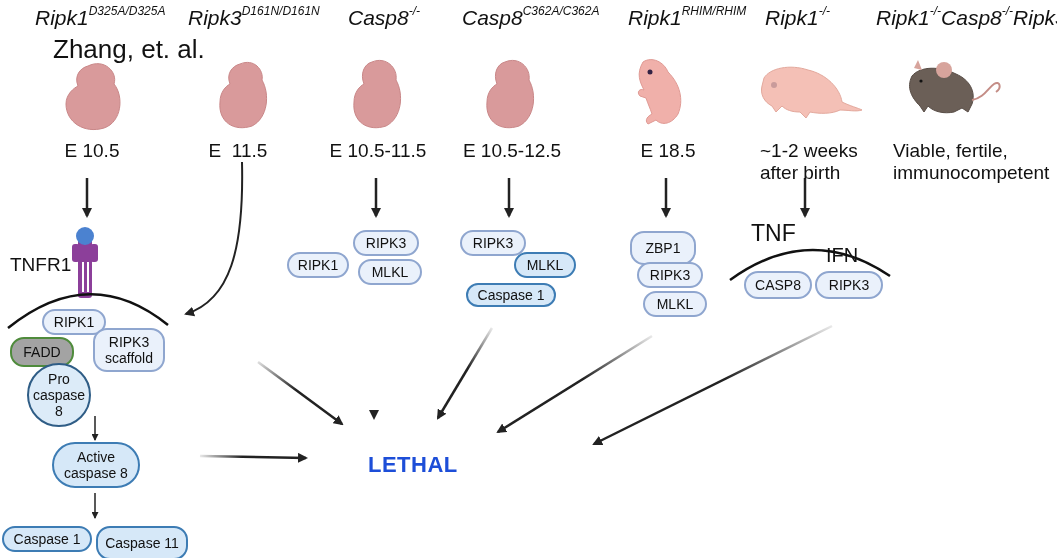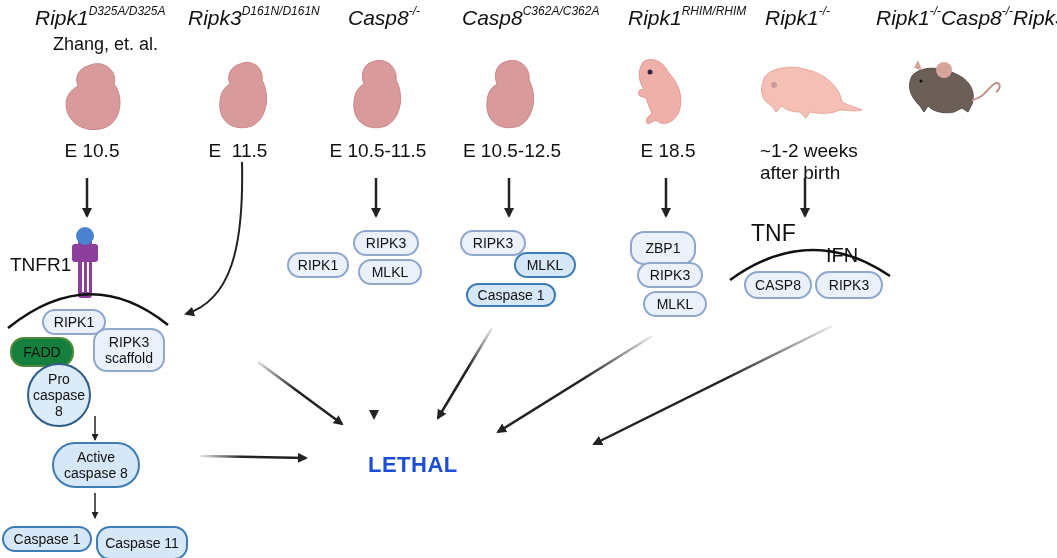--- a/index.html
+++ b/index.html
@@ -3,31 +3,31 @@
 <meta charset="utf-8">
 <style>
   html, body { margin:0; padding:0; background:#ffffff; }
   body { width:1057px; height:558px; position:relative; overflow:hidden; font-family:"Liberation Sans", sans-serif; color:#111; }
   .abs { position:absolute; }
   .geno { font-style:italic; font-size:21px; white-space:nowrap; }
   .geno sup { font-size:12px; position:relative; top:-2px; vertical-align:top; }
   .stage { font-size:19px; text-align:center; white-space:nowrap; line-height:22px; }
   .pill { position:absolute; box-sizing:border-box; border:2px solid #8fa6cf; background:#eaf1fb; border-radius:14px; font-size:14px; display:flex; align-items:center; justify-content:center; text-align:center; line-height:16px; }
   .pill.dark { border-color:#3d7cb4; background:#d6e8f8; }
-  .pill.green { border-color:#4f8b3c; background:#15803d; }
+  .pill.green { border-color:#4f8b3c; background:#a3a3a3; }
   .circle { position:absolute; box-sizing:border-box; border:2.5px solid #2f5d86; background:#dcebf8; border-radius:50%; font-size:14px; display:flex; align-items:center; justify-content:center; text-align:center; line-height:16px; }
   .label { position:absolute; font-size:18px; white-space:nowrap; }
   .lethal { position:absolute; font-size:22px; font-weight:bold; color:#1d4ed8; letter-spacing:0.5px; }
   svg.overlay { position:absolute; left:0; top:0; }
 </style>
 </head>
 <body>
 
 <div class="abs geno" style="left:35px;top:6px;"><span>Ripk1</span><sup>D325A/D325A</sup></div>
-<div class="abs" style="left:53px;top:34px;font-size:18px;">Zhang, et. al.</div>
+<div class="abs" style="left:53px;top:34px;font-size:26px;">Zhang, et. al.</div>
 <div class="abs geno" style="left:188px;top:6px;"><span>Ripk3</span><sup>D161N/D161N</sup></div>
 <div class="abs geno" style="left:348px;top:6px;"><span>Casp8</span><sup>-/-</sup></div>
 <div class="abs geno" style="left:462px;top:6px;"><span>Casp8</span><sup>C362A/C362A</sup></div>
 <div class="abs geno" style="left:628px;top:6px;"><span>Ripk1</span><sup>RHIM/RHIM</sup></div>
 <div class="abs geno" style="left:765px;top:6px;"><span>Ripk1</span><sup>-/-</sup></div>
 <div class="abs geno" style="left:876px;top:6px;"><span>Ripk1</span><sup>-/-</sup><span>Casp8</span><sup>-/-</sup><span>Ripk3</span></div>
 
 <svg class="overlay" width="1057" height="558" viewBox="0 0 1057 558">
   <defs>
     <marker id="ah" markerWidth="10" markerHeight="10" refX="8" refY="5" orient="auto" markerUnits="userSpaceOnUse">
@@ -119,20 +119,22 @@
 <div class="abs stage" style="left:52px;top:140px;width:80px;">E 10.5</div>
 <div class="abs stage" style="left:198px;top:140px;width:80px;white-space:pre;">E  11.5</div>
 <div class="abs stage" style="left:318px;top:140px;width:120px;">E 10.5-11.5</div>
 <div class="abs stage" style="left:452px;top:140px;width:120px;">E 10.5-12.5</div>
 <div class="abs stage" style="left:628px;top:140px;width:80px;">E 18.5</div>
 <div class="abs stage" style="left:760px;top:140px;text-align:left;">
   <div>~1-2 weeks</div>
   <div>after birth</div>
 </div>
 <div class="abs stage" style="left:893px;top:140px;text-align:left;">
+  <div>Viable, fertile,</div>
+  <div>immunocompetent</div>
 </div>
 
 <div class="label" style="left:10px;top:254px;font-size:19px;">TNFR1</div>
 <div class="pill" style="left:42px;top:309px;width:64px;height:26px;">RIPK1</div>
 <div class="pill green" style="left:10px;top:337px;width:64px;height:30px;">FADD</div>
 <div class="pill" style="left:93px;top:328px;width:72px;height:44px;flex-direction:column;">
   <span>RIPK3</span>
   <span>scaffold</span>
 </div>
 <div class="circle" style="left:27px;top:363px;width:64px;height:64px;flex-direction:column;">

